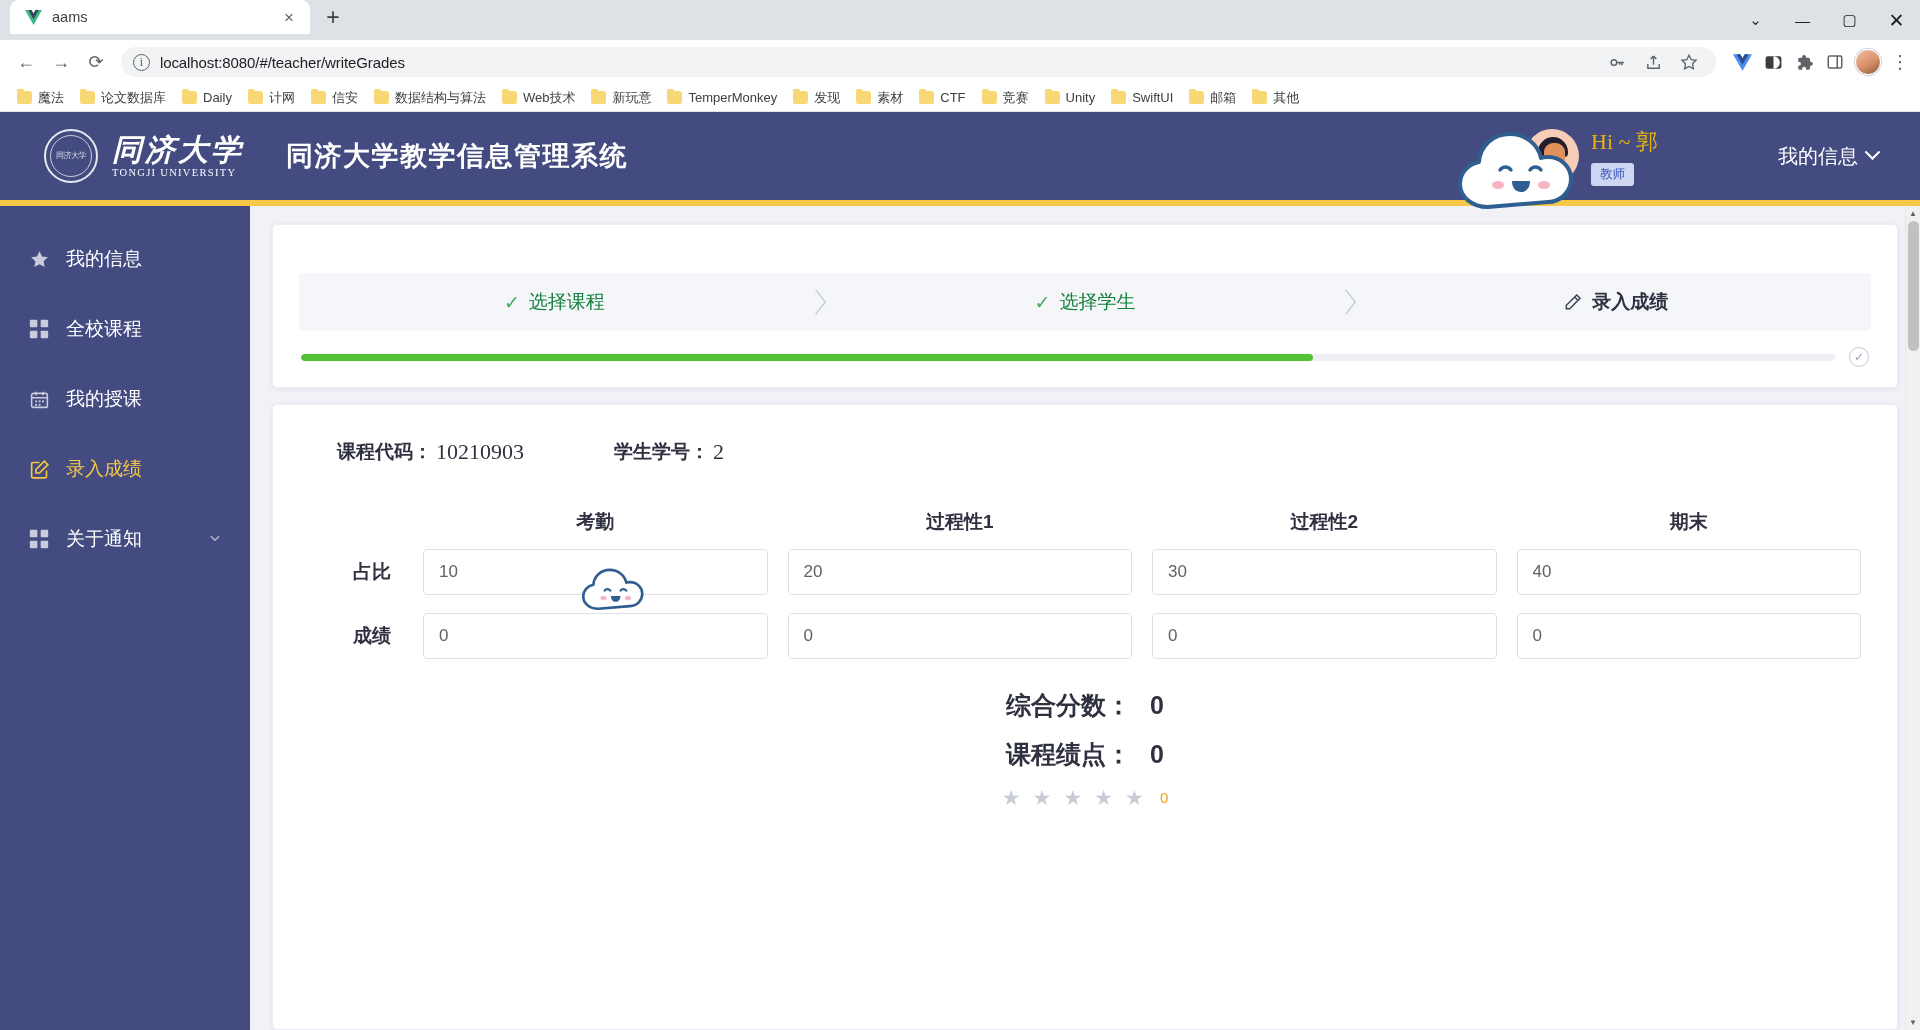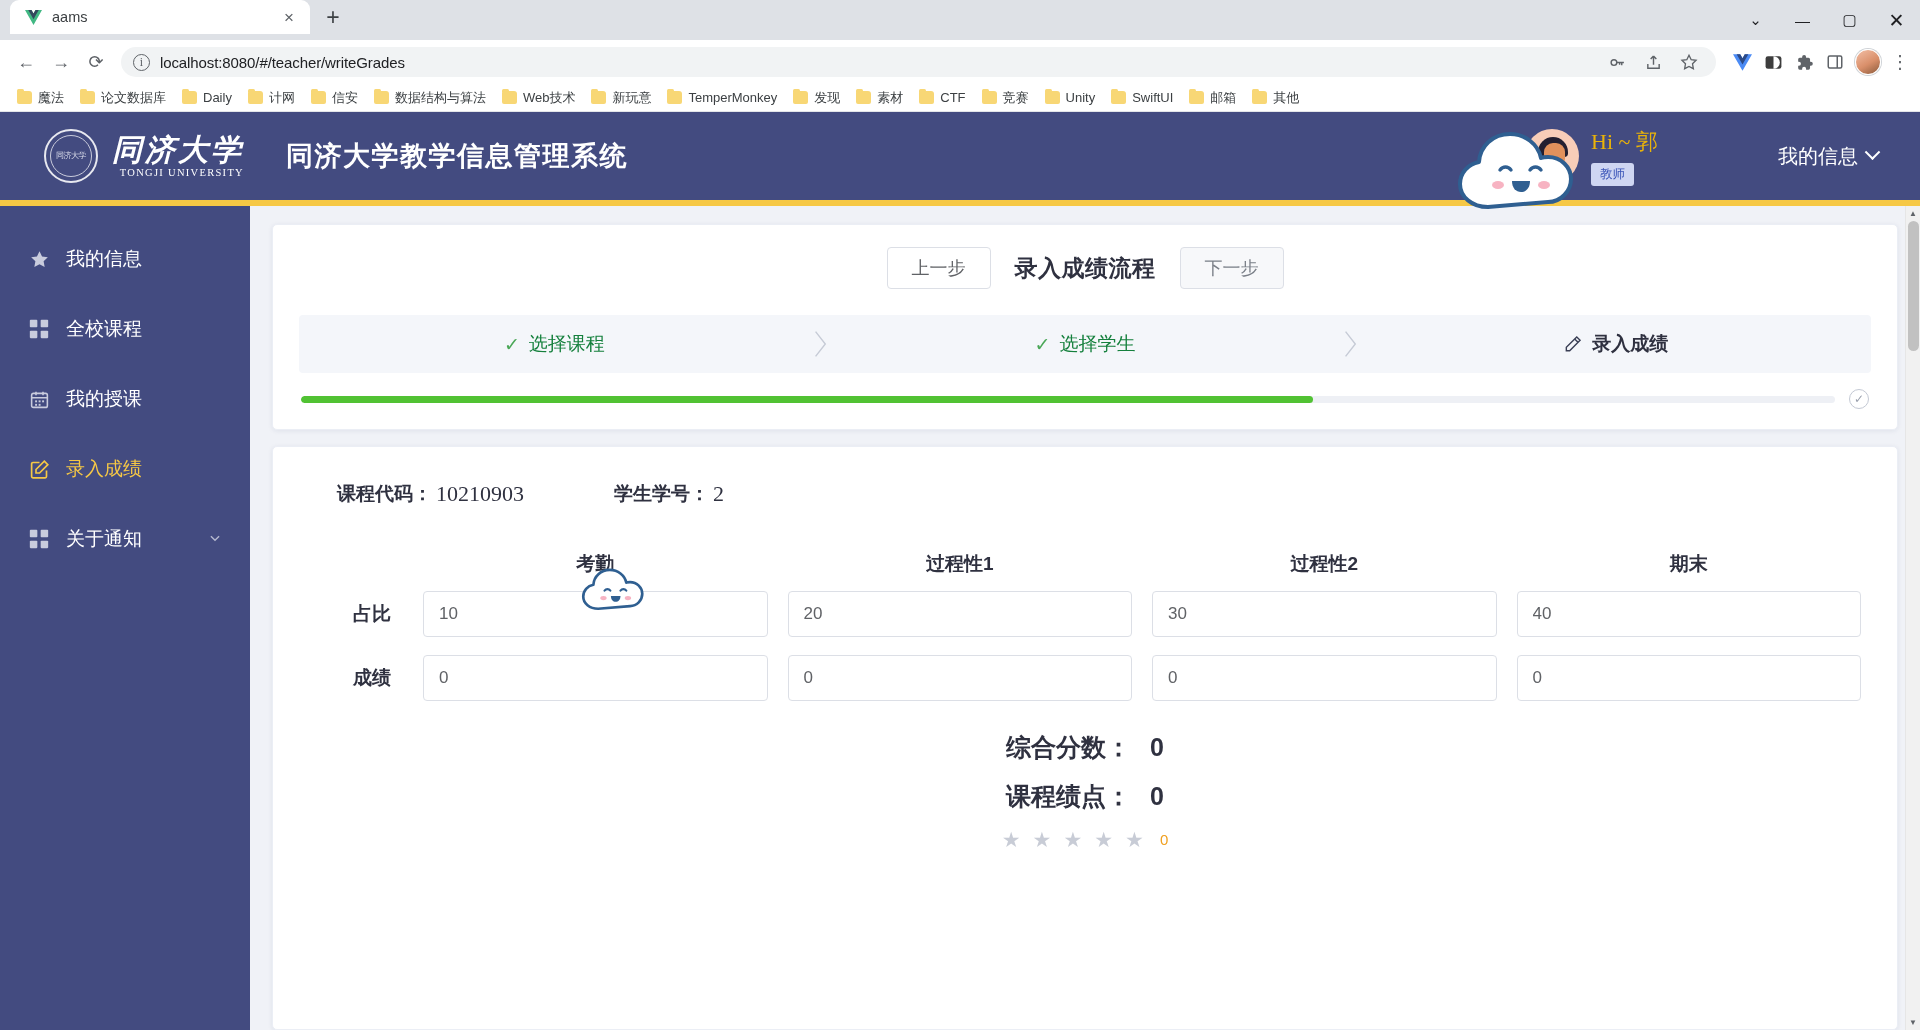--- a/index.html
+++ b/index.html
@@ -111,21 +111,21 @@
   .logo-seal .seal-inner {
     font-size: 8px; color: #dcdeeb; font-family: "Liberation Serif", serif; line-height: 1;
     text-align: center; position: relative; z-index: 2; letter-spacing: -0.5px;
   }
   .logo-cn {
     font-family: "Liberation Serif", serif; color: #ffffff; font-size: 30px;
     font-weight: 700; letter-spacing: 3px; font-style: italic; line-height: 1.05;
   }
   .logo-en {
     font-family: "Liberation Serif", serif; color: #ffffff; font-size: 10.5px;
-    letter-spacing: 1.3px; margin-top: 2px; text-align: right;
+    letter-spacing: 1.3px; margin-top: 2px;
   }
   .sys-title {
     font-family: "Liberation Serif", serif; color: #ffffff; font-size: 27px;
     font-weight: 700; letter-spacing: 1.5px; margin-left: 42px;
   }
   .header-right { margin-left: auto; display: flex; align-items: center; padding-right: 42px; gap: 0; }
   .user-block { display: flex; align-items: center; gap: 12px; }
   .avatar {
     width: 54px; height: 54px; border-radius: 50%; background: #f8cdb8;
     position: relative; overflow: hidden; flex: 0 0 54px;
@@ -512,25 +512,20 @@
             <svg width="14" height="14" viewBox="0 0 24 24" fill="none" stroke="#c9ccdd" stroke-width="2.4">
                 <path d="M5 9l7 7 7-7"></path>
               </svg>
           </span>
         </div>
       </div>
 
       <div class="content">
 
         <div class="card step-card">
-          <div class="step-head">
-            <button class="step-btn">上一步</button>
-            <div class="step-title">录入成绩流程</div>
-            <button class="step-btn ghost">下一步</button>
-          </div>
 
           <div class="steps-bar">
             <div class="step-seg done">
               <span class="s-check">✓</span>
               <span class="s-label">选择课程</span>
             </div>
             <div class="step-arrow">
               <svg width="22" height="30" viewBox="0 0 24 34" fill="none" stroke="#c6cbd6" stroke-width="1.6">
                   <path d="M7 3l11 14L7 31"></path>
                 </svg>

